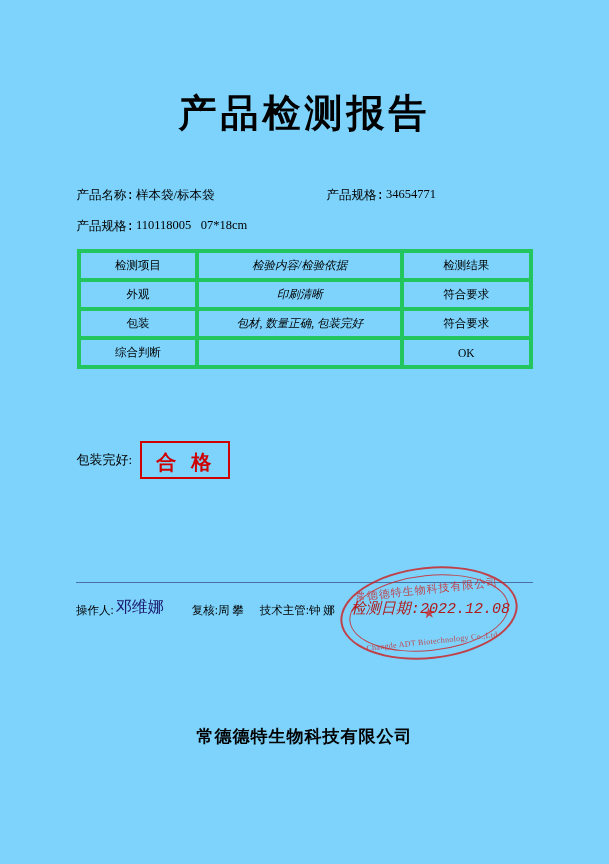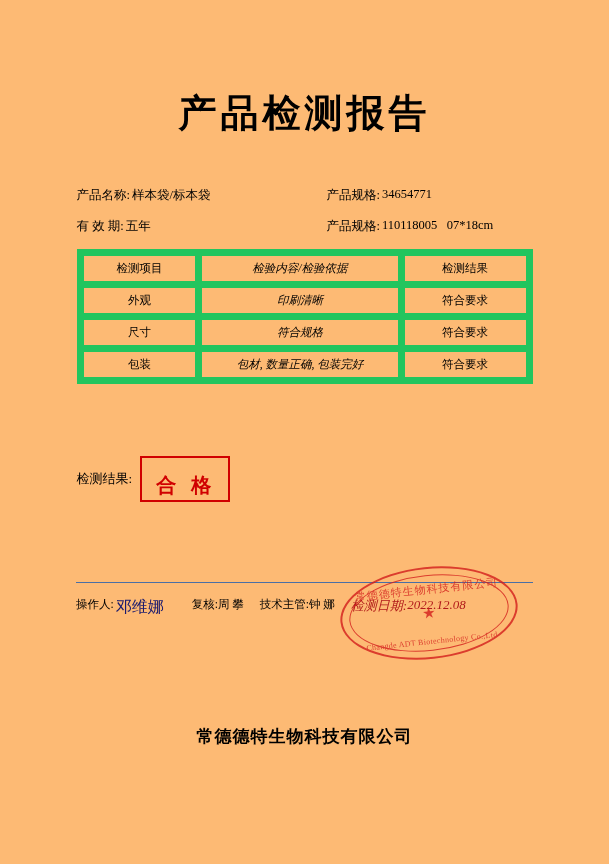--- a/index.html
+++ b/index.html
@@ -7,21 +7,21 @@
     padding: 0;
     background: #f2f2f2;
   }
   body {
     font-family: "Liberation Serif", "DejaVu Serif", serif;
   }
   .page {
     position: relative;
     width: 609px;
     height: 864px;
-    background: #fdba74;
+    background: #7dd3fc;
     margin: 0 auto;
     overflow: hidden;
   }
   .doc-title {
     text-align: center;
     font-size: 38px;
     font-weight: bold;
     letter-spacing: 4px;
     color: #000;
     margin-top: 88px;
@@ -41,36 +41,37 @@
   .meta-left {
     width: 250px;
     display: flex;
   }
   .meta-right {
     flex: 1;
     display: flex;
   }
   .meta-label {
     white-space: pre;
+    font-family: Liberation Mono, monospace;
   }
   .meta-value {
     white-space: pre;
     padding-left: 2px;
     text-align: center;
   }
 
   table.report {
     border-collapse: collapse;
     width: 456px;
     margin: 14px auto 0 auto;
     font-size: 11.5px;
     color: #000;
   }
   table.report td {
-    border: 7px solid #22c55e;
+    border: 4px solid #22c55e;
     text-align: center;
     height: 23px;
     padding: 1px 2px;
   }
   table.report tr.head td {
     font-weight: normal;
   }
   .col1 { width: 118px; }
   .col2 { width: 210px; font-style: italic; }
   .col3 { width: 128px; }
@@ -85,53 +86,54 @@
   .result-label {
     color: #000;
     margin-right: 8px;
   }
   .result-box {
     border: 2px solid #d00000;
     color: #d00000;
     font-weight: bold;
     font-size: 20px;
     letter-spacing: 5px;
-    padding: 16px 12px 4px 14px;
+    padding: 8px 12px 4px 14px;
     line-height: 1.1;
   }
 
   .sign-divider {
     position: absolute;
     left: 76px;
     right: 76px;
     top: 582px;
     border-top: 1px solid #4a6fa5;
   }
 
   .sign-row {
     position: absolute;
     left: 76px;
     right: 88px;
     top: 597px;
     font-size: 11.5px;
     color: #000;
     display: flex;
-    align-items: flex-start;
+    align-items: flex-end;
   }
   .sign-item { white-space: pre; }
   .handwrite {
     font-family: "DejaVu Serif", "Liberation Serif", serif;
     color: #1a1a6e;
     font-size: 16px;
     padding: 0 2px;
   }
   .hw-red {
     color: #b11a1a;
     font-style: italic;
-    font-size: 13px;
+    font-size: 15px;
+    font-family: Liberation Mono, monospace;
   }
   .gap-a { width: 26px; }
   .gap-b { width: 16px; }
   .gap-c { width: 16px; }
 
   .stamp {
     position: absolute;
     left: 340px;
     top: 567px;
     width: 174px;
@@ -205,58 +207,54 @@
       <div class="meta-left">
         <span class="meta-label">产品名称:</span>
         <span class="meta-value">样本袋/标本袋</span>
       </div>
       <div class="meta-right">
         <span class="meta-label">产品规格:</span>
         <span class="meta-value">34654771</span>
       </div>
     </div>
     <div class="meta-row">
-      <div class="meta-left">
-        <span class="meta-label">有 效 期:</span>
-        <span class="meta-value">五年</span>
-      </div>
       <div class="meta-right">
         <span class="meta-label">产品规格:</span>
         <span class="meta-value">110118005   07*18cm</span>
       </div>
     </div>
   </div>
 
   <table class="report">
     <tbody>
         <tr class="head">
       <td class="col1">检测项目</td>
       <td class="col2">检验内容/检验依据</td>
       <td class="col3">检测结果</td>
     </tr>
     <tr>
       <td class="col1">外观</td>
       <td class="col2">印刷清晰</td>
       <td class="col3">符合要求</td>
     </tr>
     <tr>
-      <td class="col1">尺寸</td>
-      <td class="col2">符合规格</td>
-      <td class="col3">符合要求</td>
-    </tr>
-    <tr>
       <td class="col1">包装</td>
       <td class="col2">包材, 数量正确, 包装完好</td>
       <td class="col3">符合要求</td>
     </tr>
+    <tr>
+      <td class="col1">综合判断</td>
+      <td class="col2"></td>
+      <td class="col3">OK</td>
+    </tr>
   </tbody>
     </table>
 
   <div class="result-block">
-    <span class="result-label">检测结果:</span>
+    <span class="result-label">包装完好:</span>
     <span class="result-box">合 格</span>
   </div>
 
   <div class="sign-divider"></div>
 
   <div class="sign-row">
     <span class="sign-item">操作人:</span>
     <span class="handwrite">邓维娜</span>
     <span class="gap-a"></span>
     <span class="sign-item">复核:</span>

